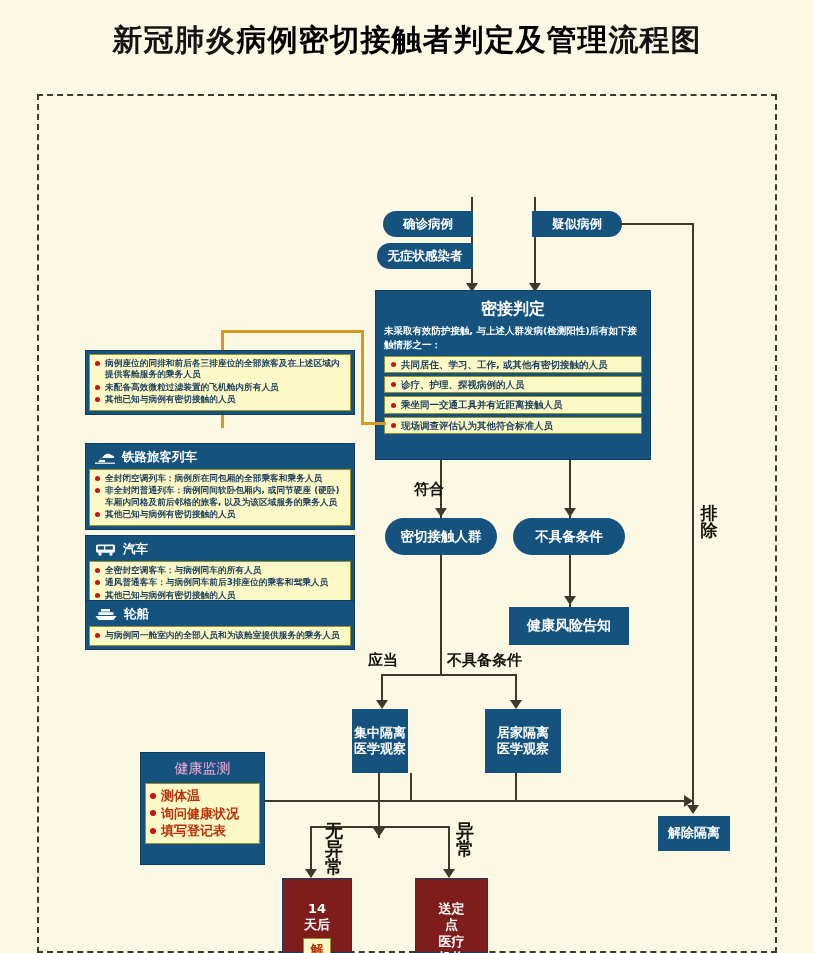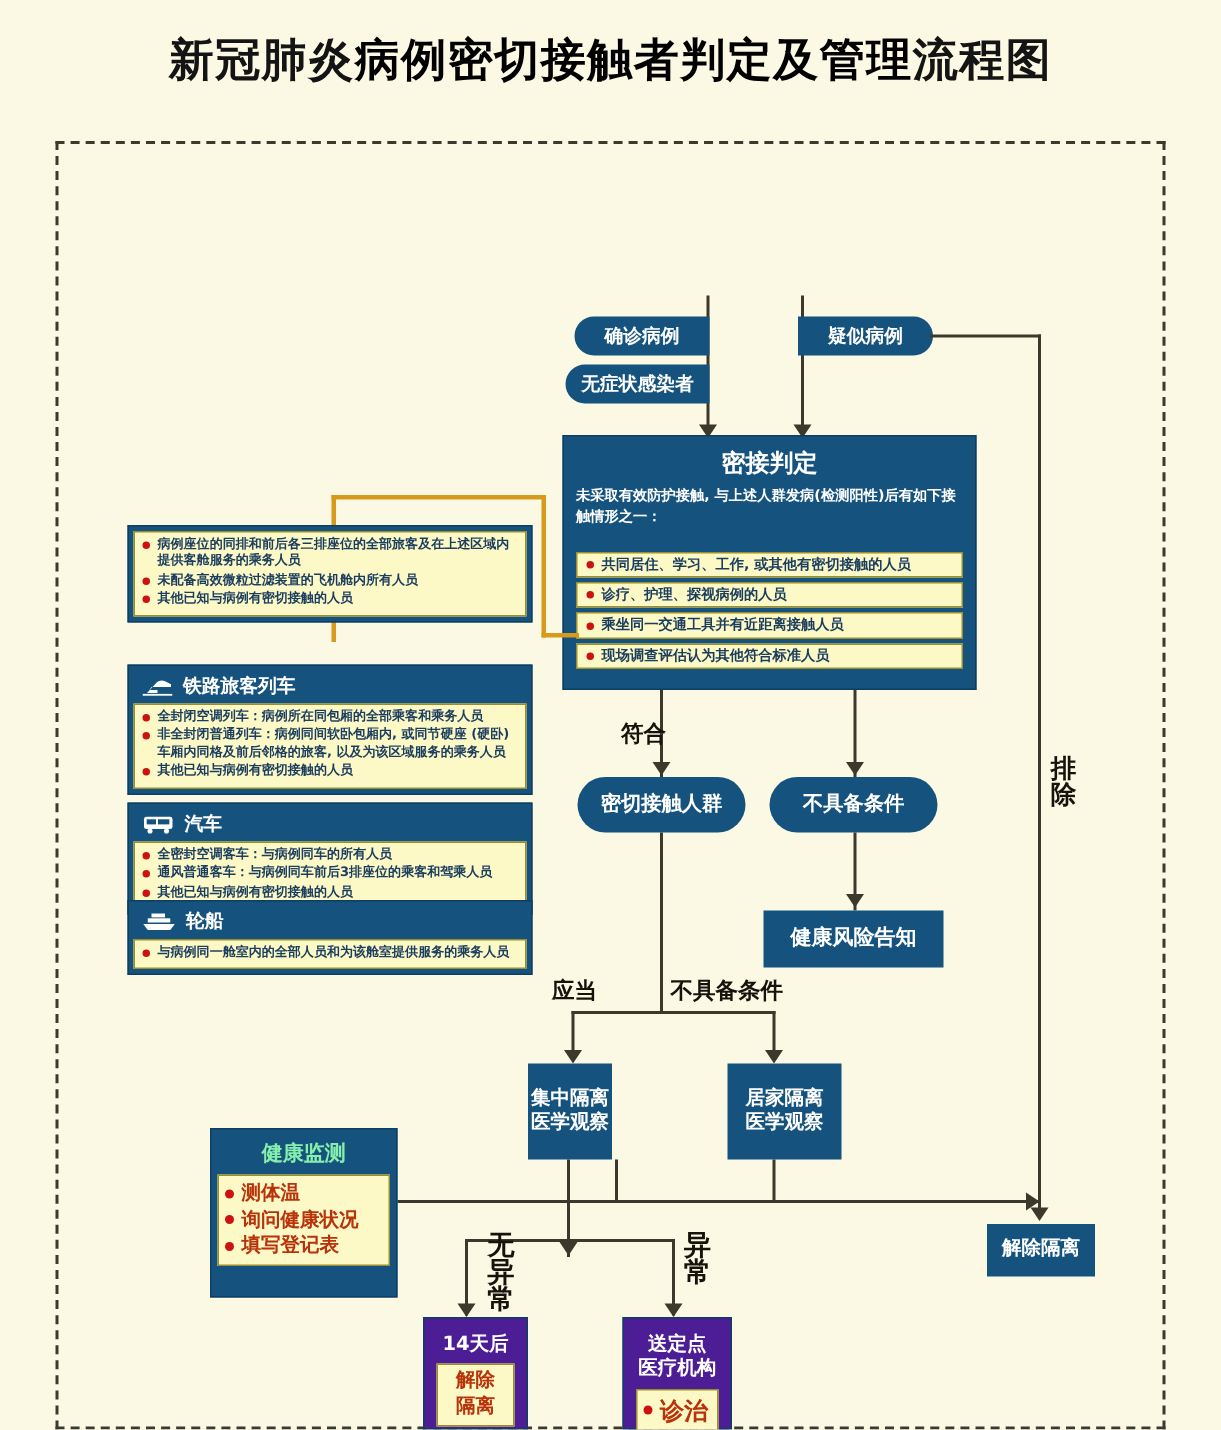--- a/index.html
+++ b/index.html
@@ -73,21 +73,21 @@
     border:1px solid #0e3f61;
   }
   #judge .jt{
     text-align:center;color:#fff;font-weight:bold;font-size:16px;
     margin-top:8px;
   }
   #judge .jd{
     color:#fff;font-size:9.5px;line-height:1.45;
     margin:4px 8px 4px 8px;font-weight:bold;
   }
-  #judge .jlist{margin:16px 8px;}
+  #judge .jlist{margin:4px 8px;}
   .ybar{
     background:#fcf9c6;border:1px solid #9a8f2a;
     margin-bottom:3px;padding:2px 4px 2px 6px;
     font-size:9.5px;color:#1b3d5e;font-weight:bold;
     display:flex;align-items:center;line-height:1.2;
   }
   .dot{
     display:inline-block;width:5px;height:5px;border-radius:50%;
     background:#cc1111;margin-right:5px;flex:none;
   }
@@ -113,36 +113,36 @@
   }
   .card .cbody .li .dot{margin-top:3px;}
 
   
   #health{
     position:absolute;left:140px;top:752px;width:125px;height:113px;
     background:#15537e;box-sizing:border-box;border:1px solid #0e3f61;
     padding:4px;
   }
   #health .ht{
-    text-align:center;color:#86efac;font-weight:bold;font-size:14px;
+    text-align:center;color:#f9a8d4;font-weight:normal;font-size:14px;
     padding:3px 0 5px 0;
   }
   #health .hb{
     background:#fcf9c6;border:1px solid #9a8f2a;padding:3px 4px;
   }
   #health .hb .li{
     display:flex;align-items:center;color:#b8320a;font-weight:bold;
     font-size:13px;line-height:1.35;
   }
   #health .hb .li .dot{width:6px;height:6px;background:#cc1111;}
 
   
   .obox{
-    position:absolute;background:#4c1d95;box-sizing:border-box;
-    border:1px solid #0e3f61;padding:8px;
+    position:absolute;background:#7f1d1d;box-sizing:border-box;
+    border:1px solid #0e3f61;padding:20px;
   }
   .obox .ot{
     text-align:center;color:#fff;font-weight:bold;font-size:13px;
     line-height:1.25;padding:2px 0 4px 0;
   }
   .obox .ob{
     background:#fcf9c6;border:1px solid #9a8f2a;padding:3px 4px;
     text-align:center;color:#b8320a;font-weight:bold;font-size:13px;
     line-height:1.3;
   }

